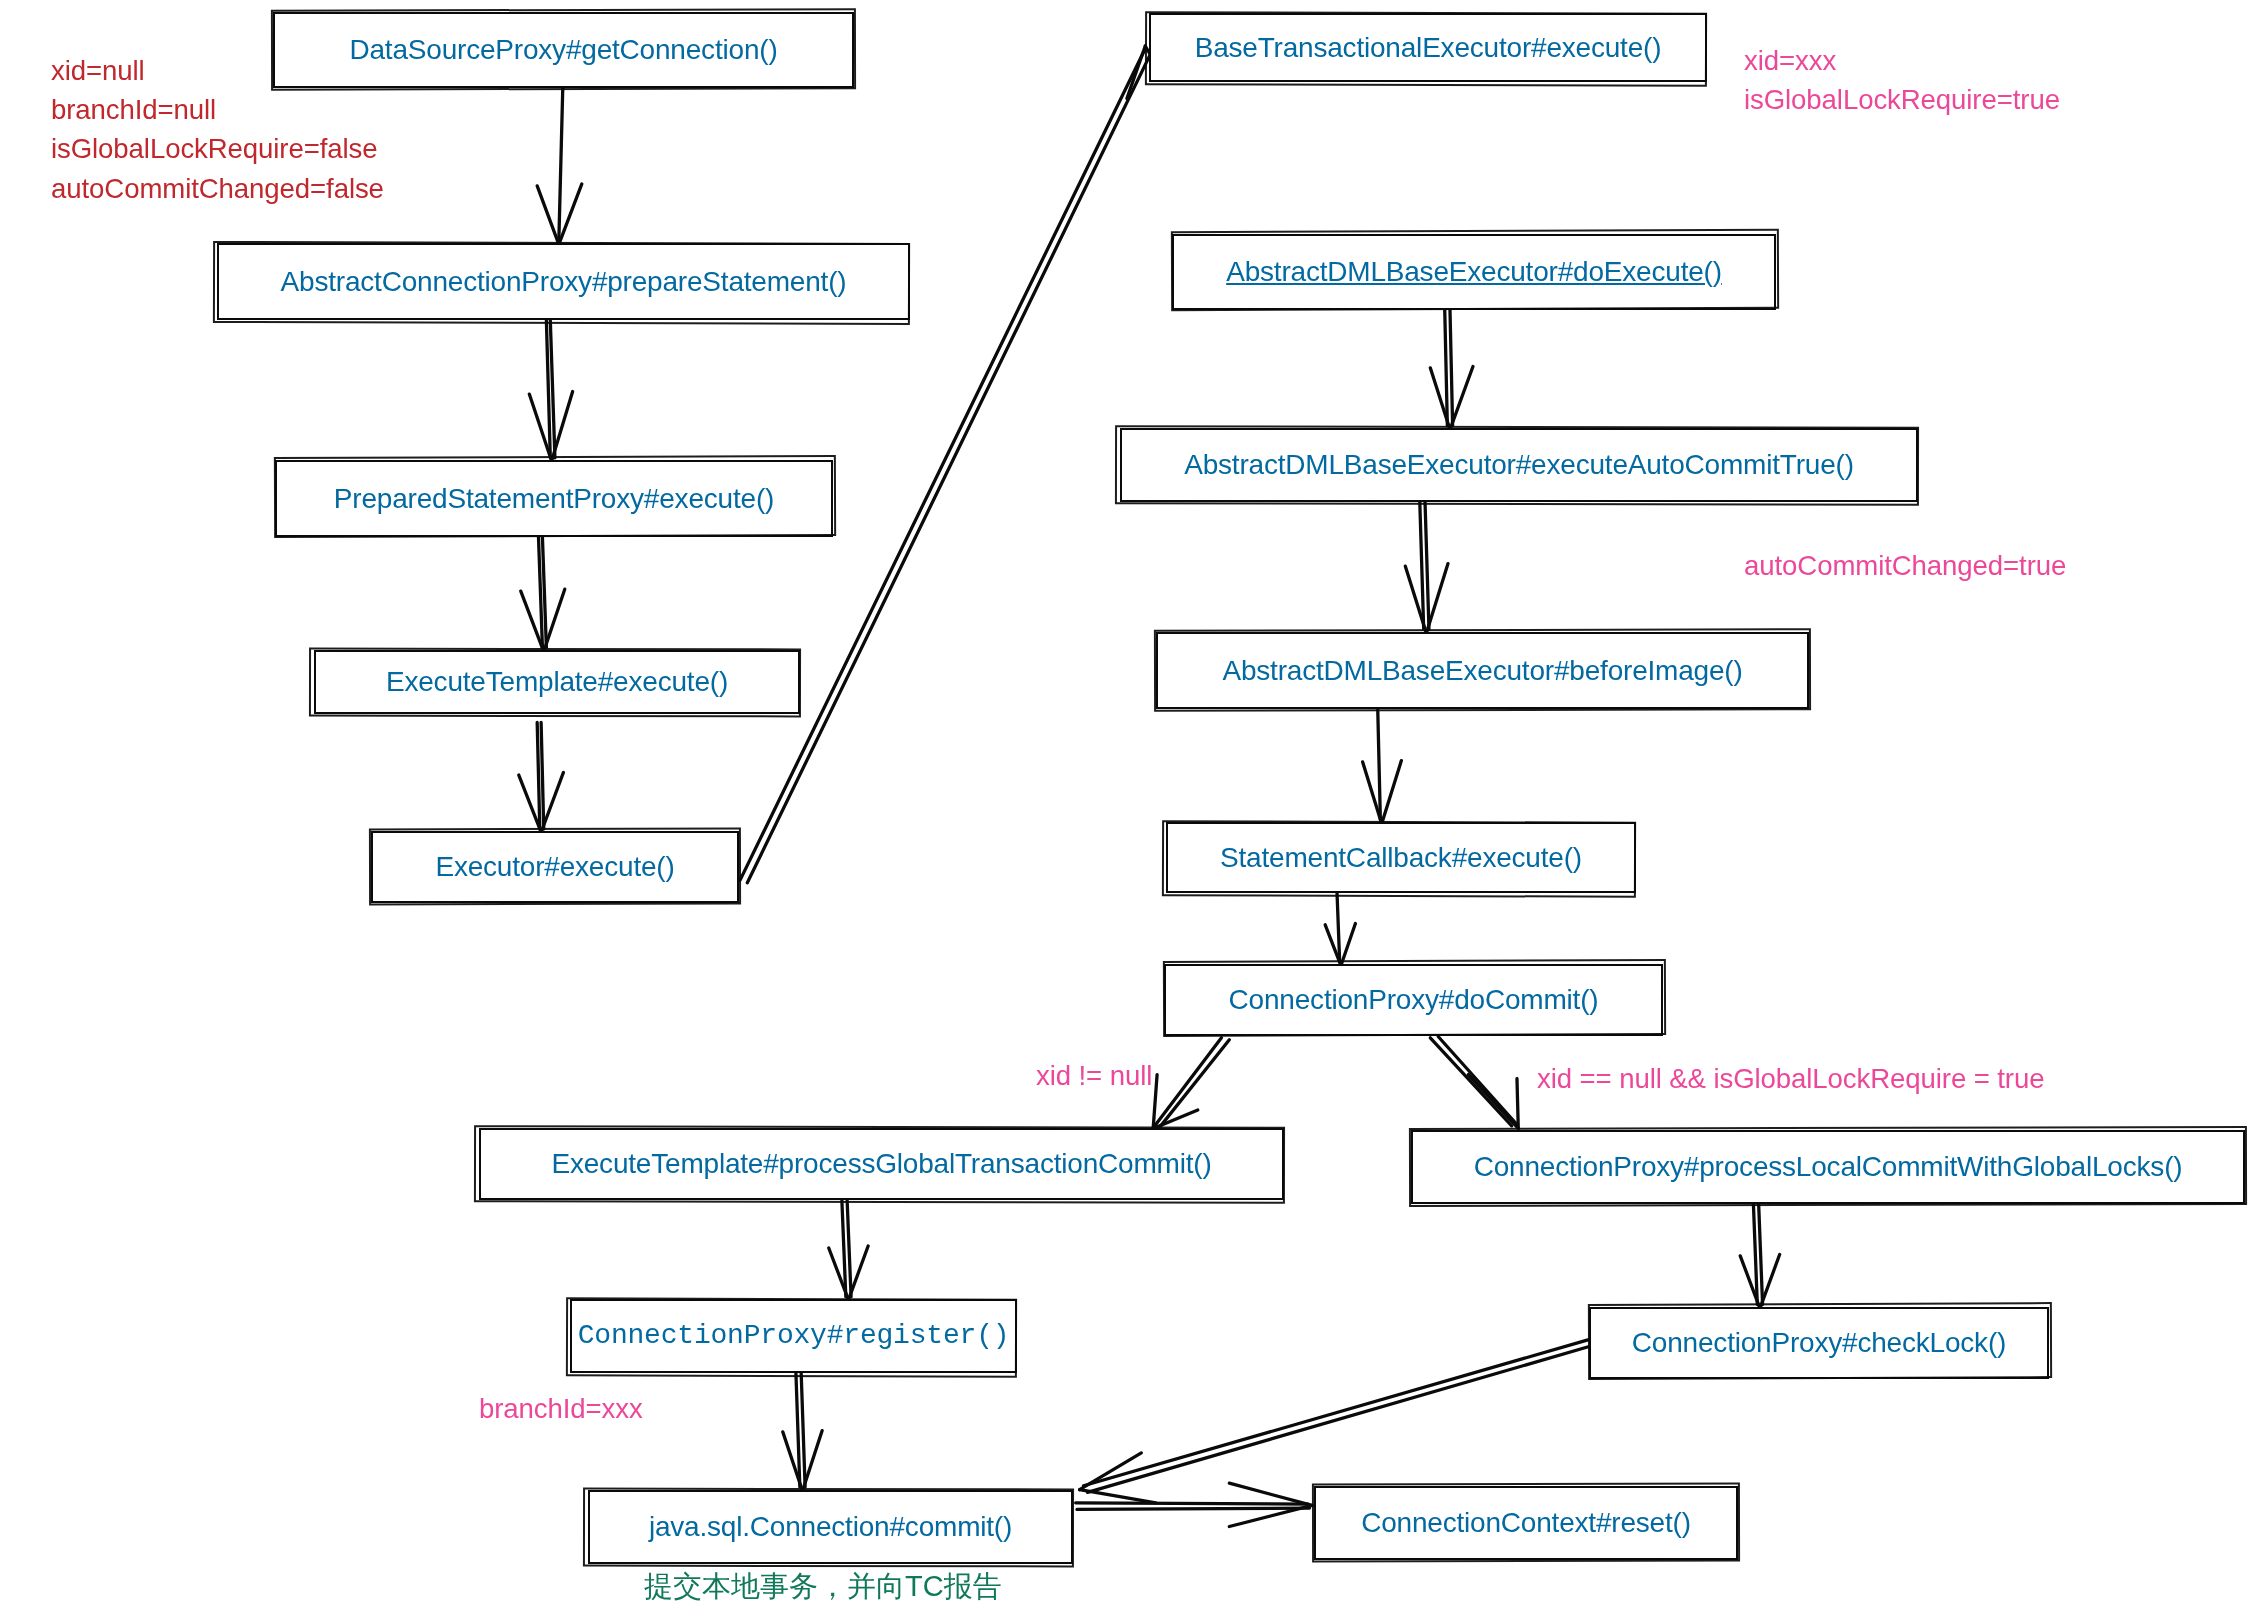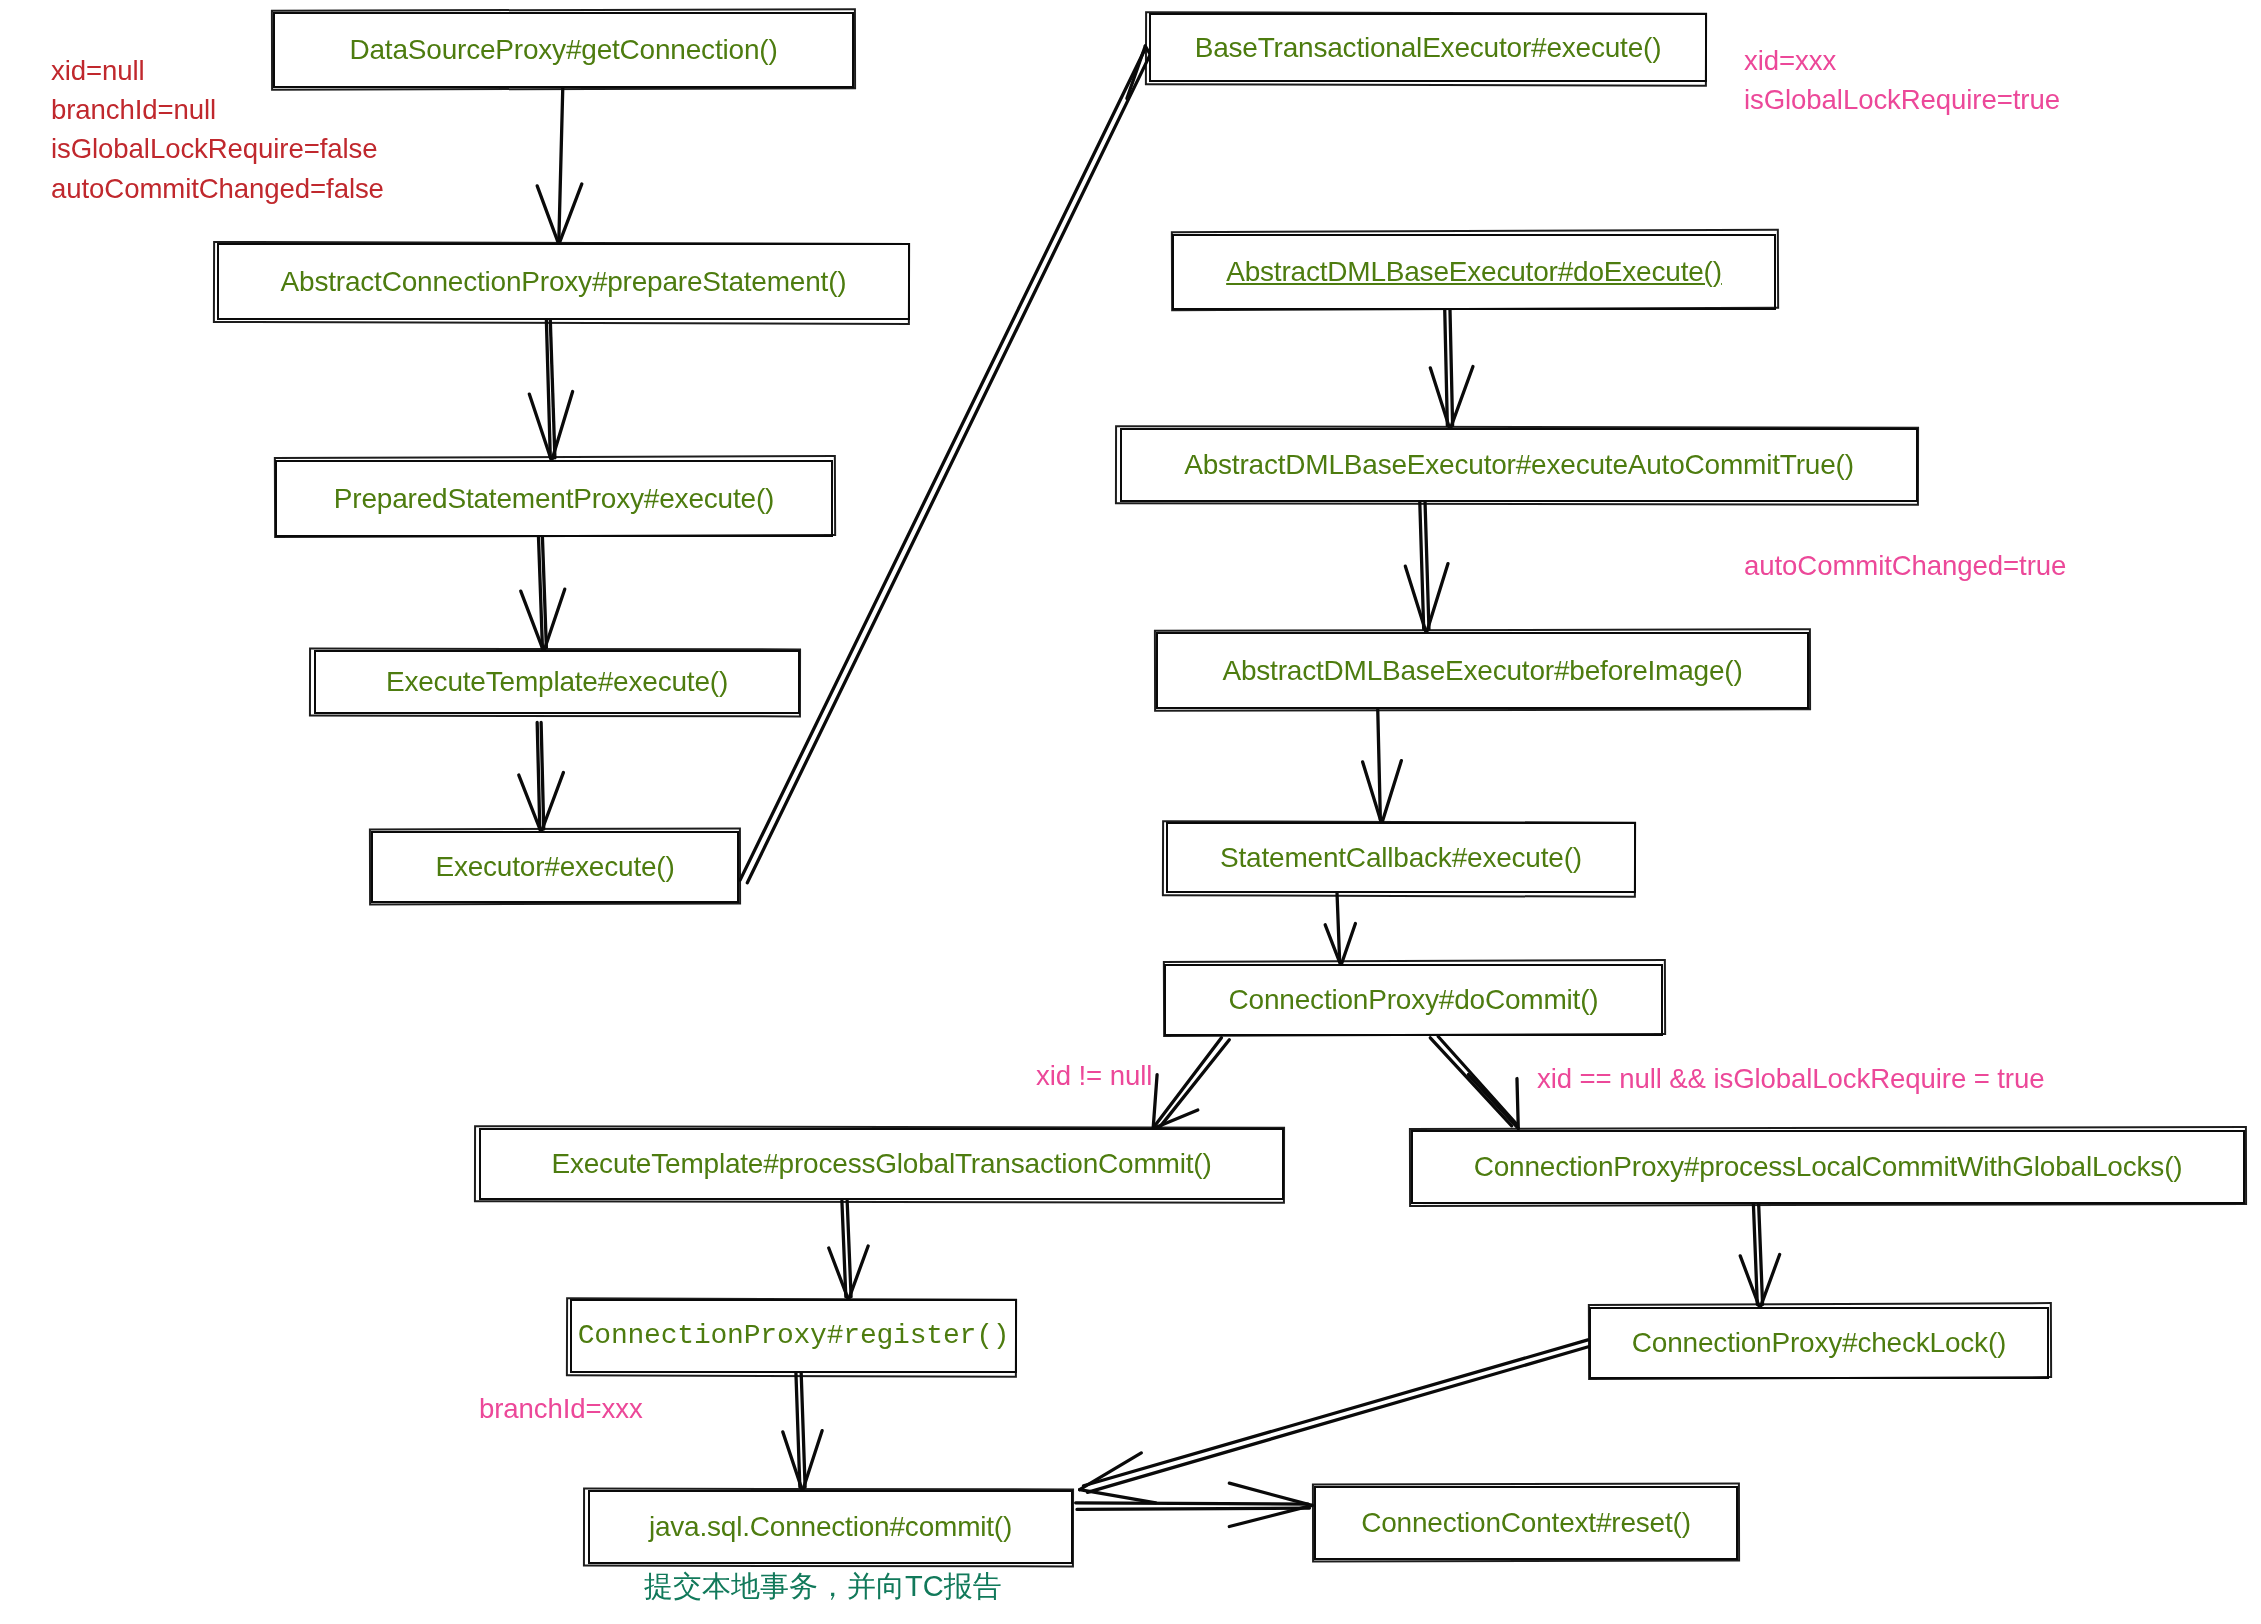--- a/index.html
+++ b/index.html
@@ -26,21 +26,21 @@
     pointer-events: none;
   }
   .node {
     position: absolute;
     box-sizing: border-box;
     background: #ffffff;
     border: 2.6px solid #0a0a0a;
     display: flex;
     align-items: center;
     justify-content: center;
-    color: #4d7c0f;
+    color: #0369a1;
     font-size: 28px;
     line-height: 1.05;
     white-space: nowrap;
     letter-spacing: -0.2px;
   }
   
   .node::after {
     content: "";
     position: absolute;
     left: -5.3px;

